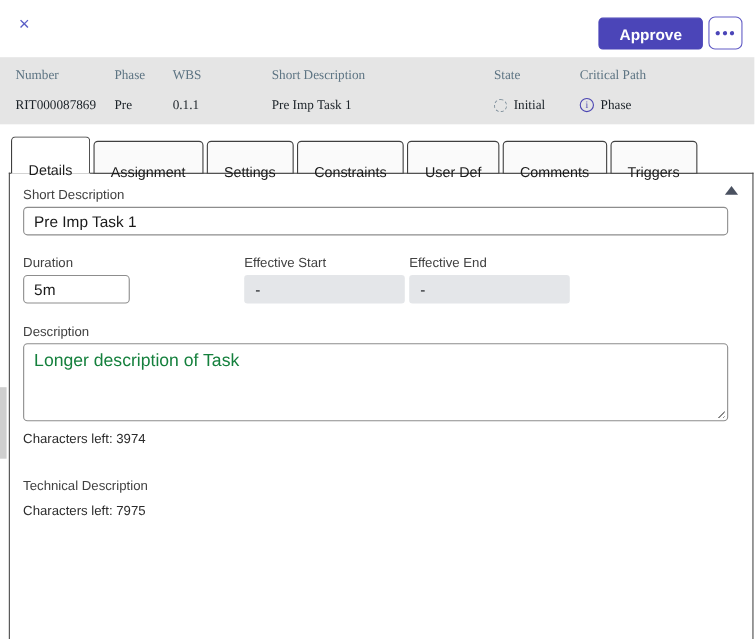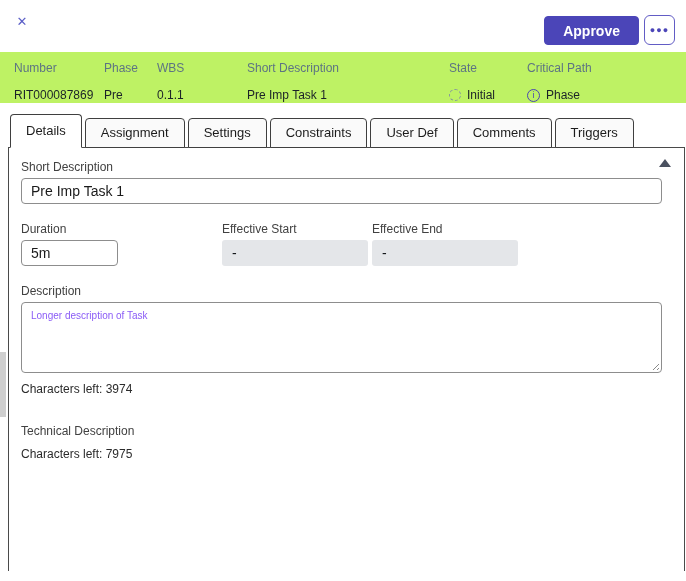--- a/index.html
+++ b/index.html
@@ -35,21 +35,21 @@
     position: absolute; right: 11px; top: 15px;
     width: 31px; height: 30px;
     background: #ffffff; border: 1px solid #625cc5; border-radius: 6px;
     color: #4b45b8; font-size: 9px; letter-spacing: 1px;
     line-height: 26px; text-align: center; cursor: pointer;
     font-family: "Liberation Sans", sans-serif;
   }
 
   
   .banner {
-    height: 51px; background: #bef264; position: relative;
+    height: 61px; background: #e5e5e5; position: relative; font-family: Liberation Serif, serif;
   }
   .banner-col { position: absolute; top: 0; }
   .banner-label {
     position: absolute; top: 9px; white-space: nowrap;
     font-size: 12px; color: #5d7483;
   }
   .banner-value {
     position: absolute; top: 36px; white-space: nowrap;
     font-size: 12px; color: #1b2228;
     display: flex; align-items: center; gap: 6px;
@@ -67,21 +67,21 @@
   }
   .info-circle::after { content: "i"; }
 
   
   .tabs-row {
     display: flex; align-items: flex-end;
     margin: 11px 0 0 10px;
     position: relative; z-index: 2; margin-bottom: -1px;
   }
   .tab {
-    height: 30px; padding: 0 15px;
+    height: 30px; padding: 14px 15px;
     margin-right: 3px;
     background: #fafafa;
     border: 1px solid #3f3f3f;
     border-radius: 4px 4px 0 0;
     font-size: 13px; color: #1c1c1c;
     line-height: 28px; white-space: nowrap;
     cursor: pointer;
     font-family: "Liberation Sans", sans-serif;
   }
   .tab.active {
@@ -130,21 +130,21 @@
   .readonly-field {
     width: 146px; height: 26px;
     background: #e4e6e9; border-radius: 3px;
     font-size: 14px; color: #16191d;
     line-height: 26px; padding: 0 10px;
   }
   .textarea-wrap { position: relative; }
   .textarea {
     display: block; width: 100%;
     border: 1px solid #8d8d8d; border-radius: 4px;
-    font-size: 10px; color: #8b5cf6;
+    font-size: 16px; color: #15803d;
     font-family: "Liberation Sans", sans-serif;
     padding: 7px 9px; resize: none; overflow: hidden;
     background: #ffffff;
   }
   .textarea.desc { height: 71px; }
   .textarea.tech { height: 125px; }
   .resize-handle {
     position: absolute; right: 3px; bottom: 3px;
     width: 9px; height: 9px; cursor: nwse-resize;
     background: repeating-linear-gradient(135deg, transparent, transparent 2px, #8a8a8a 2px, #8a8a8a 3px);

